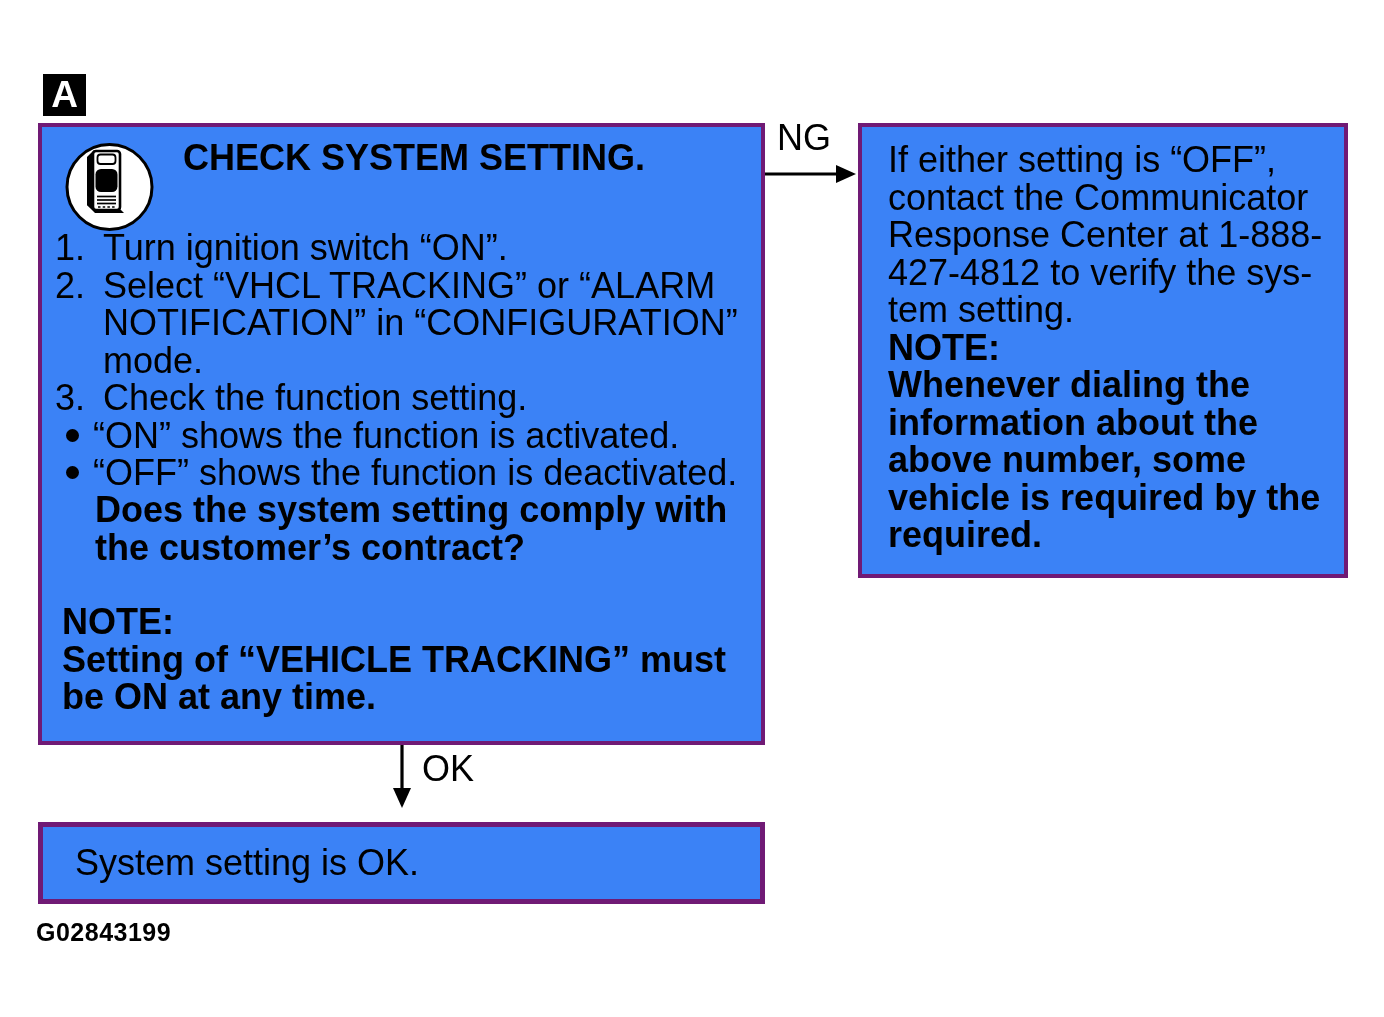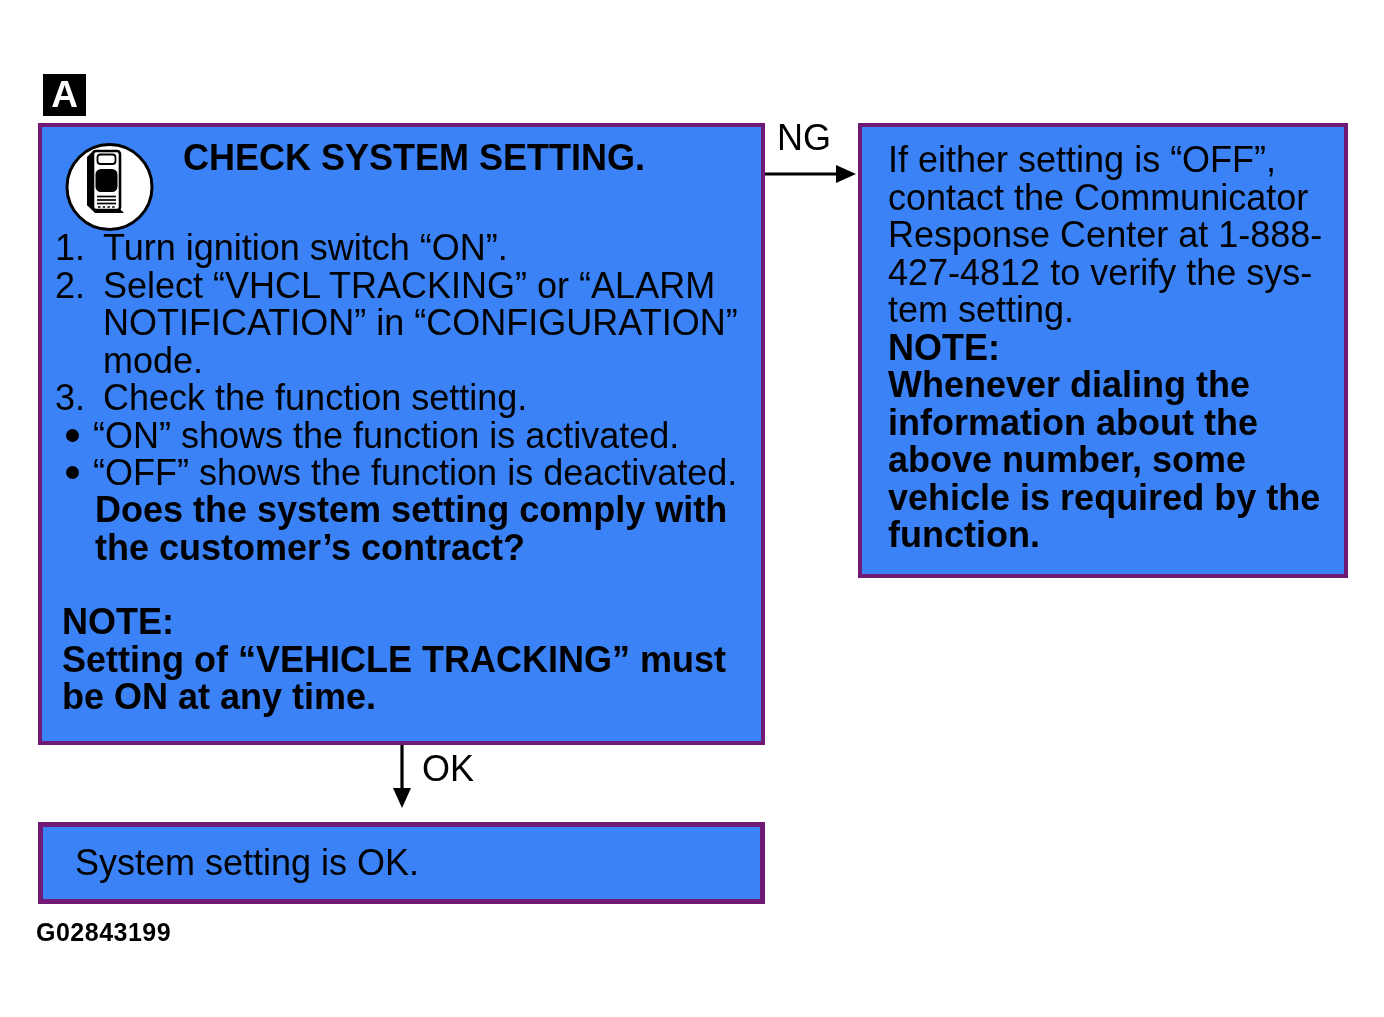--- a/index.html
+++ b/index.html
@@ -135,21 +135,21 @@
         <div class="ln">427-4812 to verify the sys-</div>
         <div class="ln">tem setting.</div>
       </div>
     <div class="note">
       <div class="ln">NOTE:</div>
       <div>
           <div class="ln">Whenever dialing the</div>
           <div class="ln">information about the</div>
           <div class="ln">above number, some</div>
           <div class="ln">vehicle is required by the</div>
-          <div class="ln">function.</div>
+          <div class="ln">required.</div>
         </div>
     </div>
   </div>
 
   <svg class="conn" style="left:388px; top:745px;" width="30" height="66" viewBox="0 0 30 66">
     <line x1="14" y1="0" x2="14" y2="46" stroke="#000" stroke-width="3.2"></line>
     <polygon points="5,43 23,43 14,63" fill="#000"></polygon>
   </svg>
   <div class="ok-label">OK</div>
 

